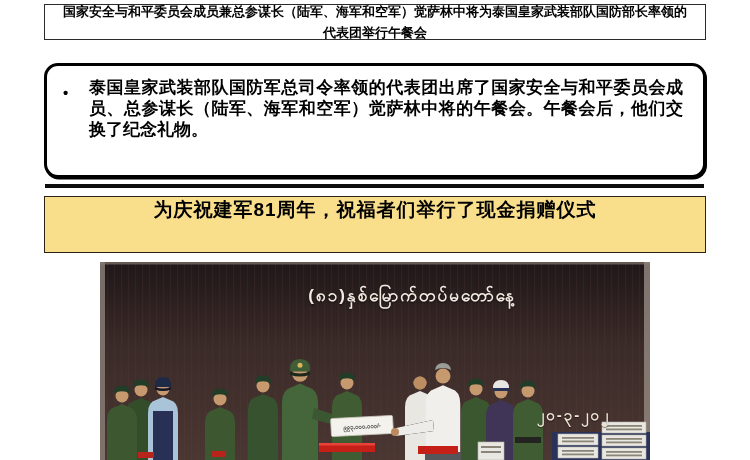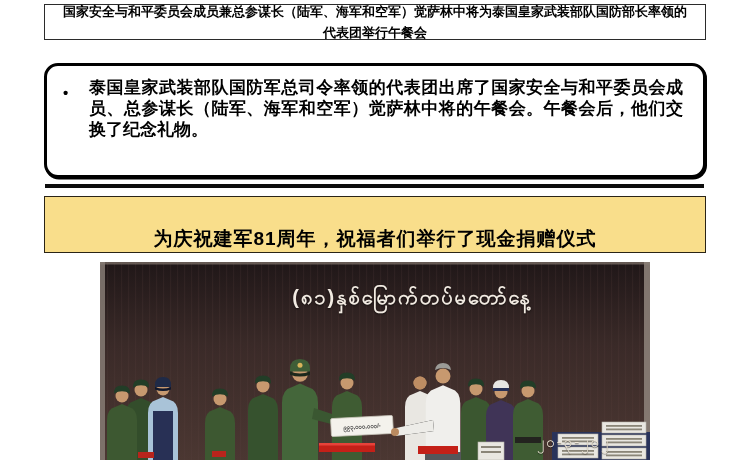--- a/index.html
+++ b/index.html
@@ -33,42 +33,42 @@
     flex:1;font-size:17px;font-weight:bold;line-height:21px;text-align:justify;
   }
   
   .divider{
     position:absolute;left:45px;top:184px;width:659px;height:4px;background:#0d0d0d;
   }
   
   .banner{
     position:absolute;left:44px;top:196px;width:662px;height:57px;
     box-sizing:border-box;border:1.5px solid #2a2417;
-    display:flex;align-items:flex-end;justify-content:center;
+    display:flex;align-items:flex-start;justify-content:center;
   }
   .banner .txt{
     font-size:19px;font-weight:bold;letter-spacing:1px;text-align:center;
   }
   
   .photo{
     position:absolute;left:100px;top:262px;width:550px;height:198px;
     overflow:hidden;background:#3A2B29;
   }
   .photo svg{position:absolute;left:0;top:0;}
   .photo .caption{
     position:absolute;left:37px;width:550px;text-align:center;
-    color:#f2ebe2;font-weight:bold;font-size:20px;letter-spacing:2px;
+    color:#f2ebe2;font-weight:bold;font-size:17px;letter-spacing:2px;
     text-shadow:0 1px 2px rgba(0,0,0,.6);white-space:nowrap;
   }
   .caption.l1{top:22px;}
   .caption.l2{top:66px;}
   .photo-date{
     position:absolute;left:437px;top:143px;width:130px;
-    color:#efe6d6;font-weight:normal;font-size:15px;letter-spacing:2px;
-    white-space:nowrap;text-shadow:0 1px 1px rgba(0,0,0,.5);margin-top:27px;
+    color:#efe6d6;font-weight:bold;font-size:15px;letter-spacing:2px;
+    white-space:nowrap;text-shadow:0 1px 1px rgba(0,0,0,.5);
   }
 </style>
 </head>
 <body>
 
 <div class="page">
 
   <div class="title-box">
     <div class="txt">国家安全与和平委员会成员兼总参谋长（陆军、海军和空军）觉萨林中将为泰国皇家武装部队国防部长率领的代表团举行午餐会</div>
   </div>

